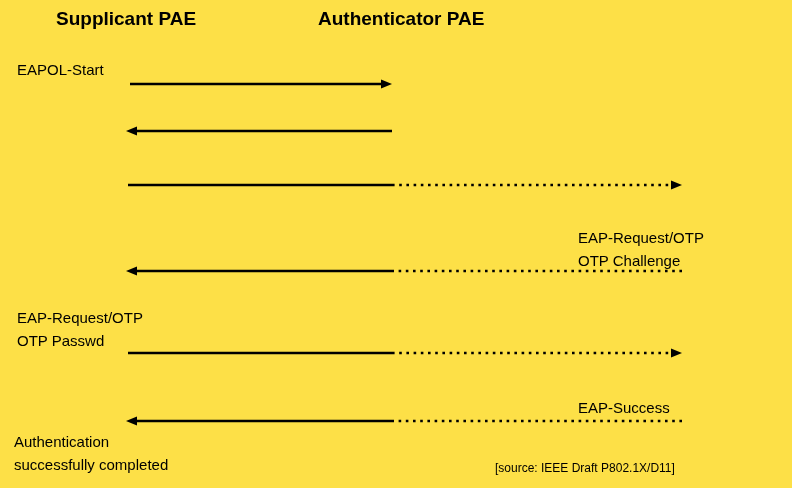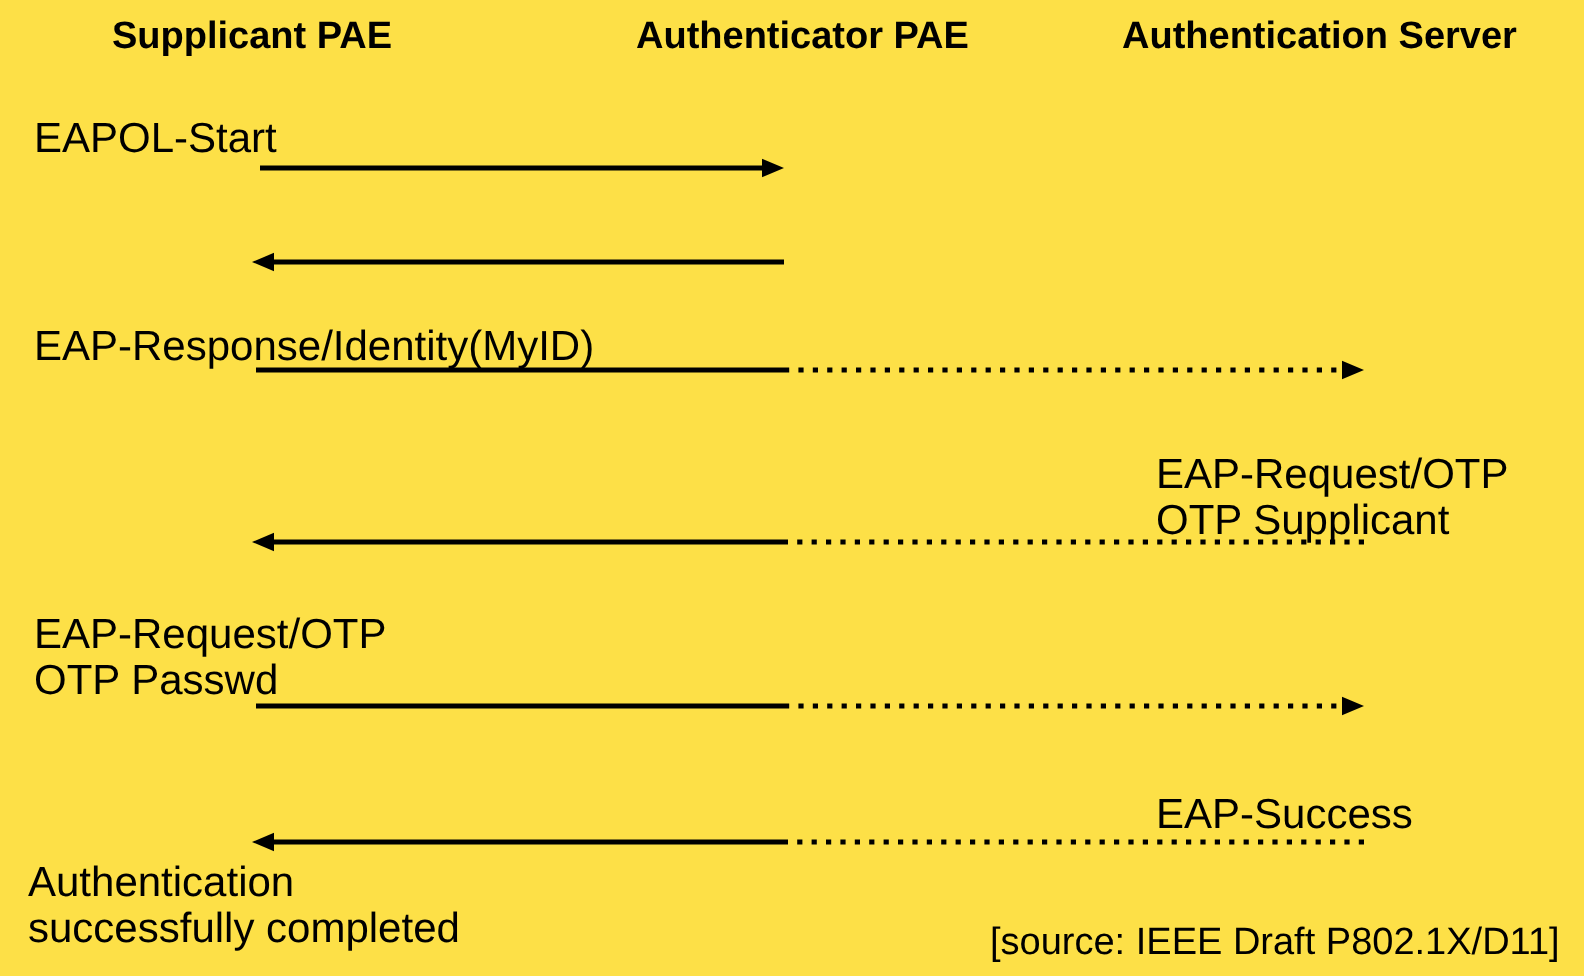--- a/index.html
+++ b/index.html
@@ -19,59 +19,57 @@
   .col-header {
     position: absolute;
     font-size: 19px;
     font-weight: bold;
     white-space: nowrap;
     letter-spacing: 0px;
     top: 8px;
   }
   .msg-label {
     position: absolute;
-    font-size: 21px;
+    font-size: 15px;
     font-weight: normal;
     white-space: nowrap;
     line-height: 23px;
   }
   .msg-label.center {
     transform: translateX(-50%);
   }
   .source-note {
     position: absolute;
-    font-size: 19px;
+    font-size: 12px;
     white-space: nowrap;
     text-align: center;
   }
   svg.arrows {
     position: absolute;
     left: 0;
     top: 0;
     width: 792px;
     height: 488px;
     pointer-events: none;
   }
 </style>
 </head>
 <body>
 
 <div id="diagram">
 
   <div class="col-header" style="left:56px;">Supplicant PAE</div>
   <div class="col-header" style="left:282px;margin-left:36px;">Authenticator PAE</div>
-  <div class="col-header" style="left:561px;">Authentication Server</div>
 
   <div class="msg-label" style="left:17px; top:58px;">EAPOL-Start</div>
 
 
-  <div class="msg-label" style="left:17px; top:162px;">EAP-Response/Identity(MyID)</div>
 
   <div class="msg-label" style="left:578px; top:226px;">EAP-Request/OTP</div>
-  <div class="msg-label" style="left:578px; top:249px;">OTP Supplicant</div>
+  <div class="msg-label" style="left:578px; top:249px;">OTP Challenge</div>
 
   <div class="msg-label" style="left:17px; top:306px;">EAP-Request/OTP</div>
   <div class="msg-label" style="left:578px; top:396px;">EAP-Success</div>
 
   <div class="msg-label" style="left:17px; top:329px;">OTP Passwd</div>
 
 
   <div class="msg-label" style="left:14px; top:453px;">successfully completed</div>
   <div class="msg-label" style="left:14px; top:430px;">Authentication</div>
 

